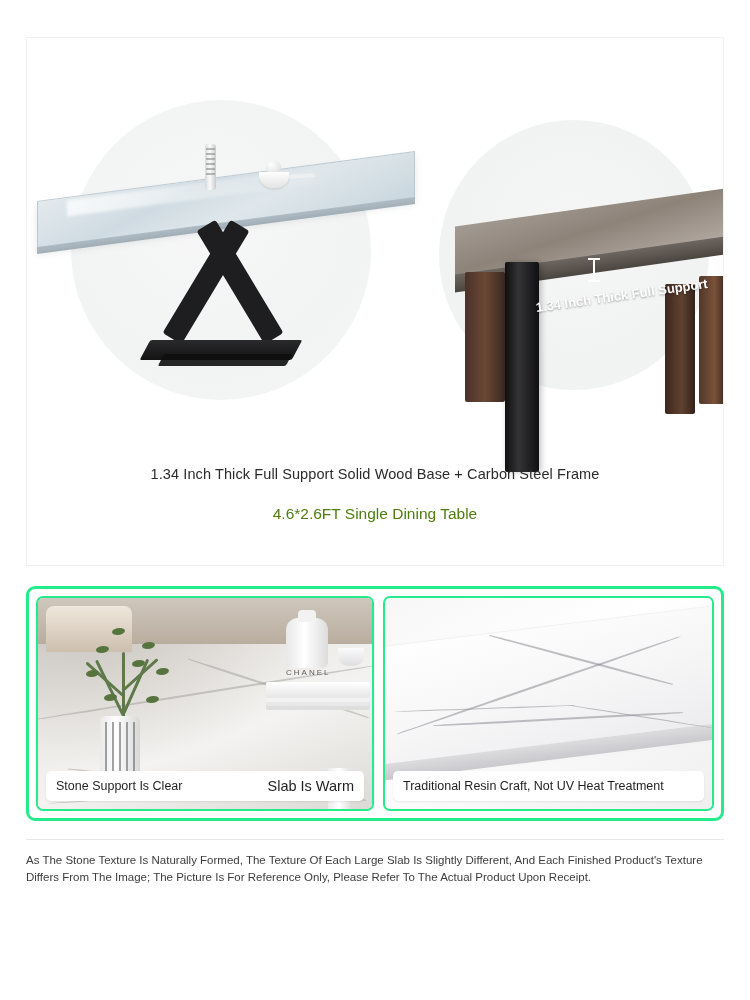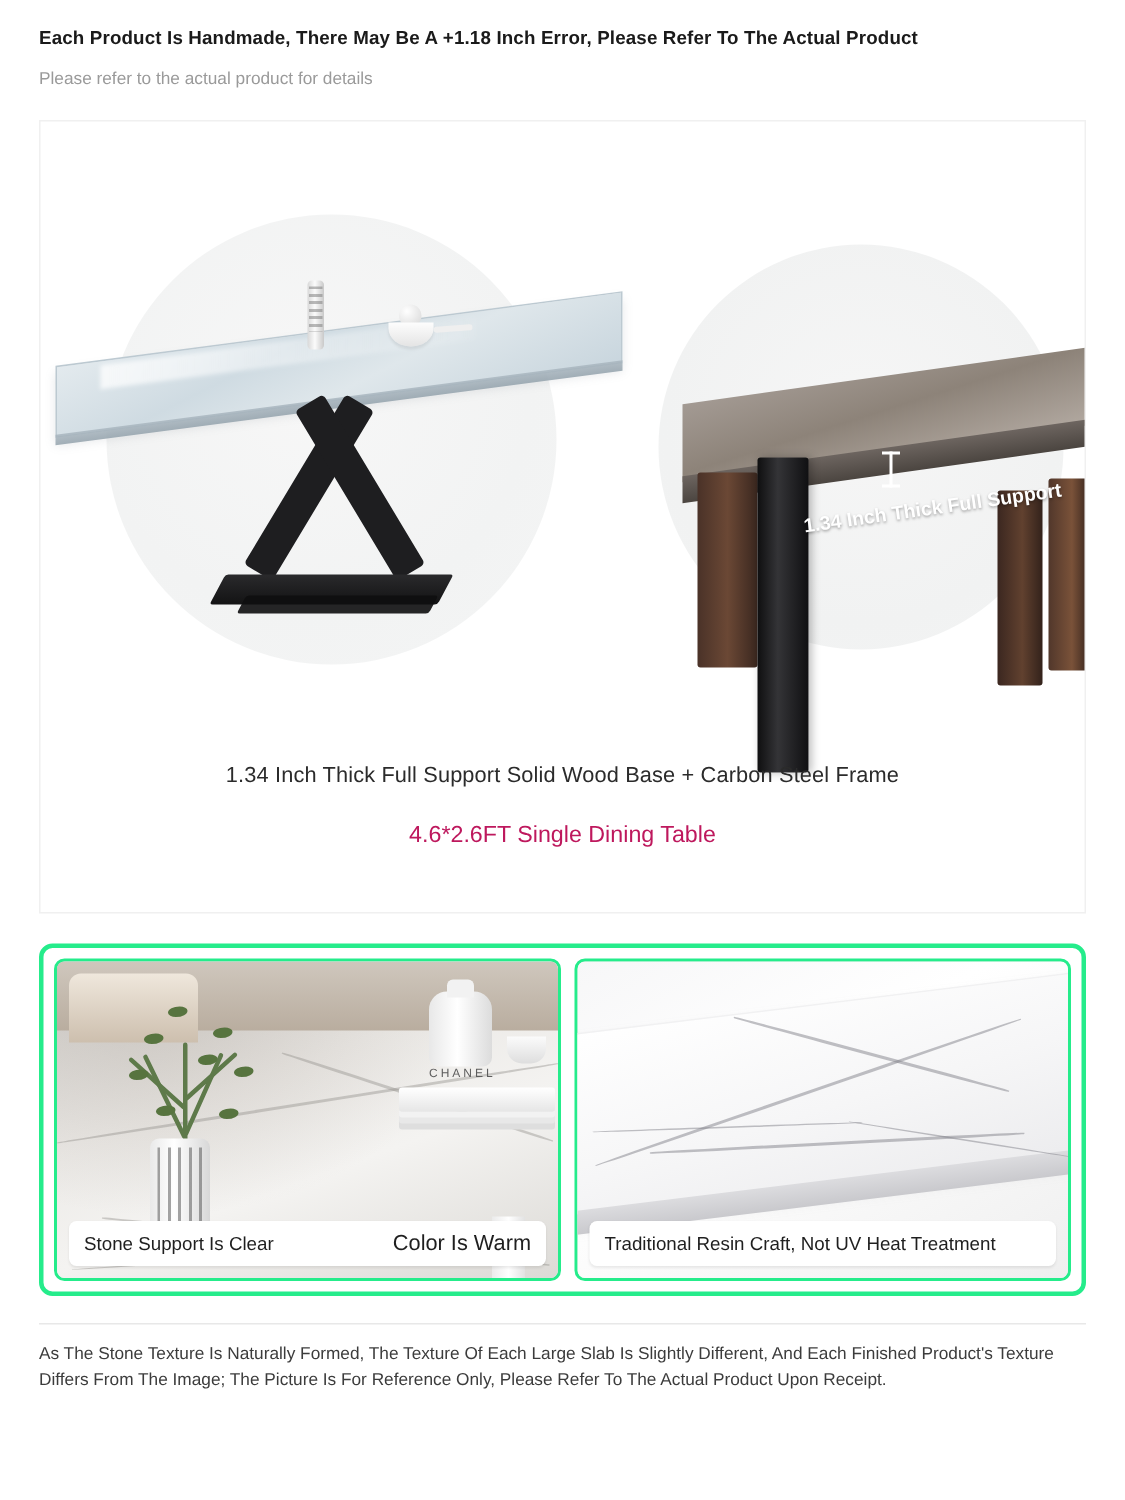--- a/index.html
+++ b/index.html
@@ -245,21 +245,21 @@
     text-align: center;
   }
   .caption-1 {
     font-size: 14.5px;
     color: #2b2b2b;
     letter-spacing: .1px;
   }
   .caption-2 {
     margin-top: 23px;
     font-size: 15.5px;
-    color: #be185d;
+    color: #4d7c0f;
   }
 
   
   .green-frame {
     margin: 20px 26px 0 26px;
     border: 3px solid #25ec8b;
     border-radius: 9px;
     background: #ffffff;
     padding: 7px;
     display: flex;
@@ -432,23 +432,21 @@
     padding-top: 12px;
     font-size: 11.5px;
     line-height: 17px;
     color: #3c3c3c;
   }
 </style>
 </head>
 <body>
 
 <div class="top-block">
-  <div class="headline">Each Product Is Handmade, There May Be A +1.18 Inch Error, Please Refer To The Actual Product</div>
   <div class="subline">
-    <div>Please refer to the actual product for details</div>
   </div>
 </div>
 
 <div class="product-card">
 
   <div class="scene">
     <div class="blob blob-left"></div>
     <div class="blob blob-right"></div>
 
     <div class="table-left">
@@ -513,21 +511,21 @@
       <div class="plant-pot"></div>
       <div class="white-vase"></div>
       <div class="cup"></div>
       <div class="books"></div>
       <div class="books-label">CHANEL</div>
       <div class="table-leg-sm"></div>
     </div>
 
     <div class="label-bar">
       <span class="label-text">Stone Support Is Clear</span>
-      <span class="label-text strong">Color Is Warm</span>
+      <span class="label-text strong">Slab Is Warm</span>
     </div>
   </div>
 
   <div class="panel panel-right">
     <div class="photo-slab">
       <div class="slab">
         <div class="sv sv1"></div>
         <div class="sv sv2"></div>
         <div class="sv sv3"></div>
       </div>

